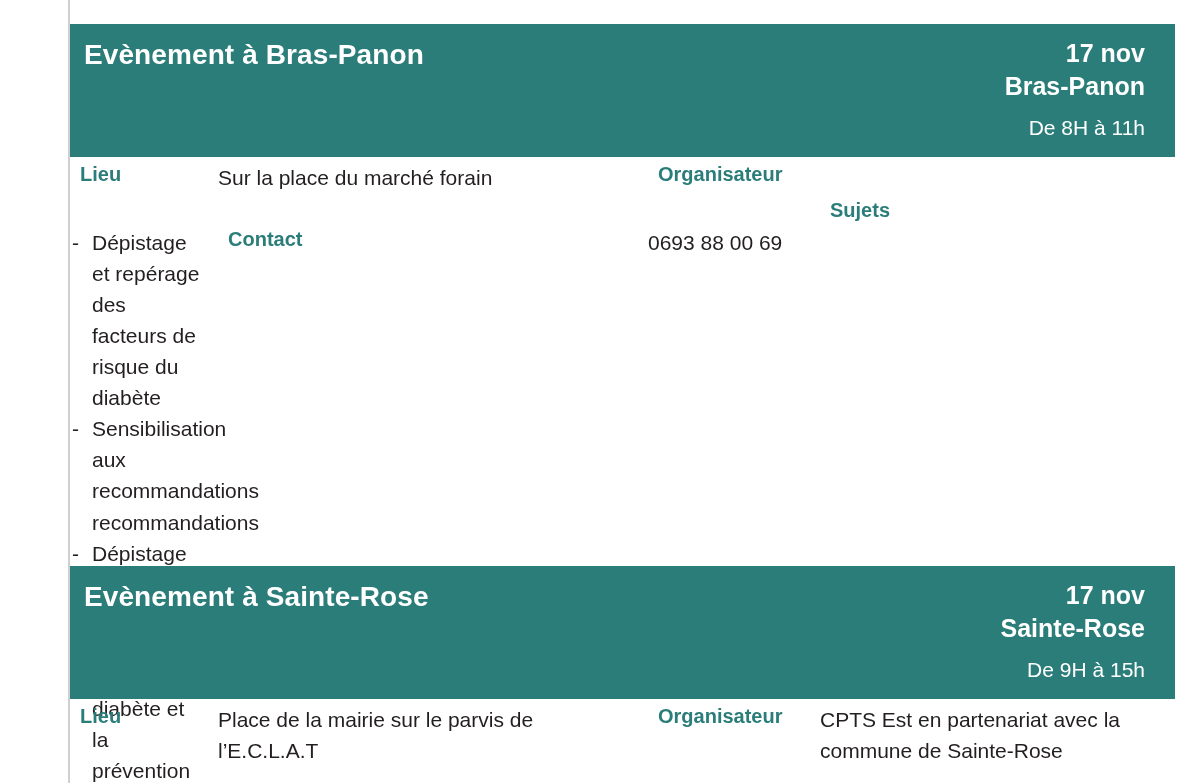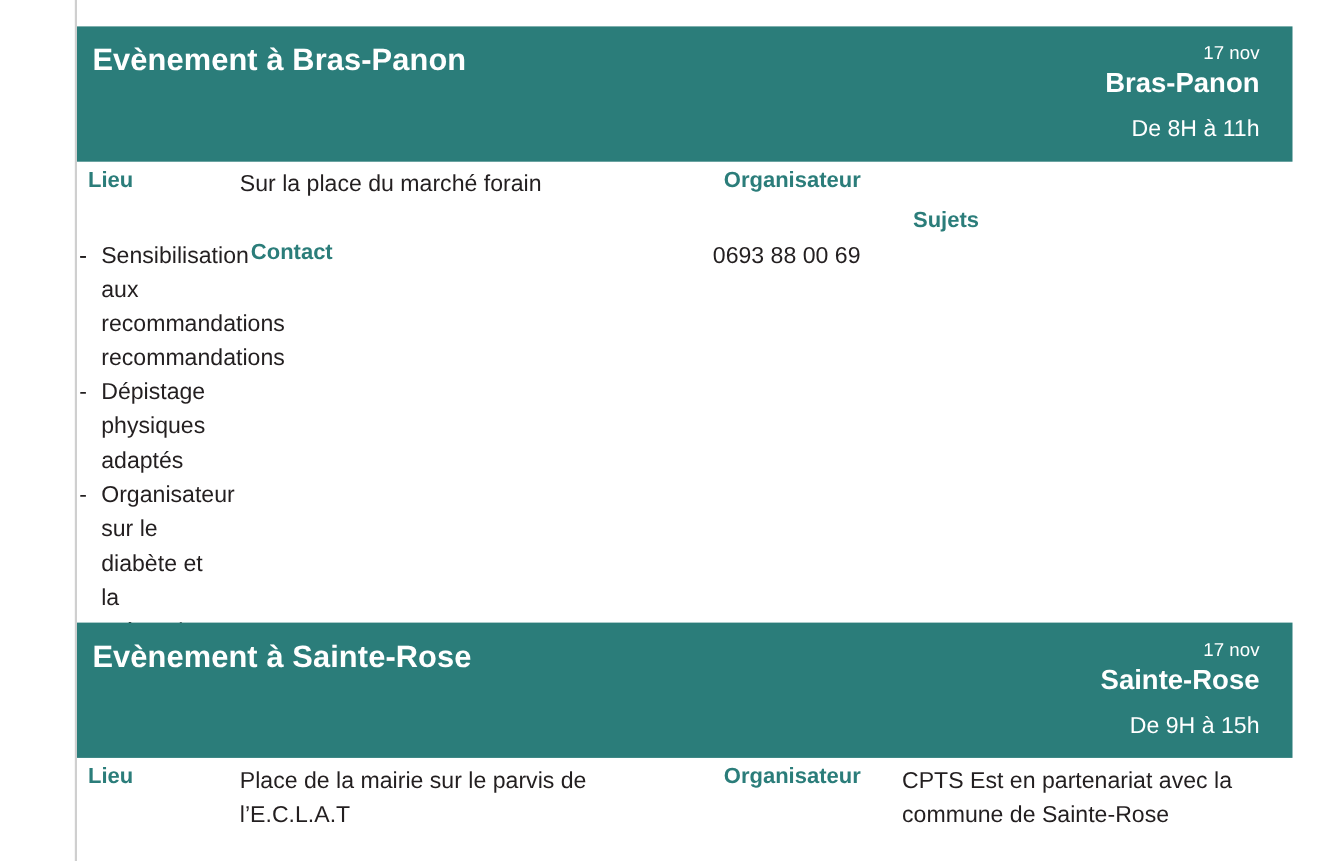--- a/index.html
+++ b/index.html
@@ -49,22 +49,22 @@
     font-weight: bold;
     letter-spacing: .1px;
     line-height: 1.2;
     white-space: nowrap;
   }
   .event-when {
     text-align: right;
     line-height: 1.25;
   }
   .when-date {
-    font-size: 17px;
-    font-weight: normal;
+    font-size: 25px;
+    font-weight: bold;
   }
   .when-place {
     font-size: 25px;
     font-weight: bold;
     margin-top: 2px;
   }
   .when-time {
     font-size: 21px;
     font-weight: normal;
     margin-top: 12px;
@@ -136,20 +136,21 @@
 
       <div class="spacer-row"></div>
       <div class="spacer-row"></div>
       <div class="spacer-row"></div>
       <div class="spacer-row"></div>
 
       <div class="row-label">Sujets</div>
       <div class="bullets">
         <span class="bl">
           <span class="dash">-</span>
+          <span>Dépistage et repérage des facteurs de risque du diabète</span>
         </span>
         <span class="bl">
           <span class="dash">-</span>
           <span>Sensibilisation aux recommandations recommandations</span>
         </span>
         <span class="bl">
           <span class="dash">-</span>
           <span>Dépistage physiques adaptés</span>
         </span>
         <span class="bl">

